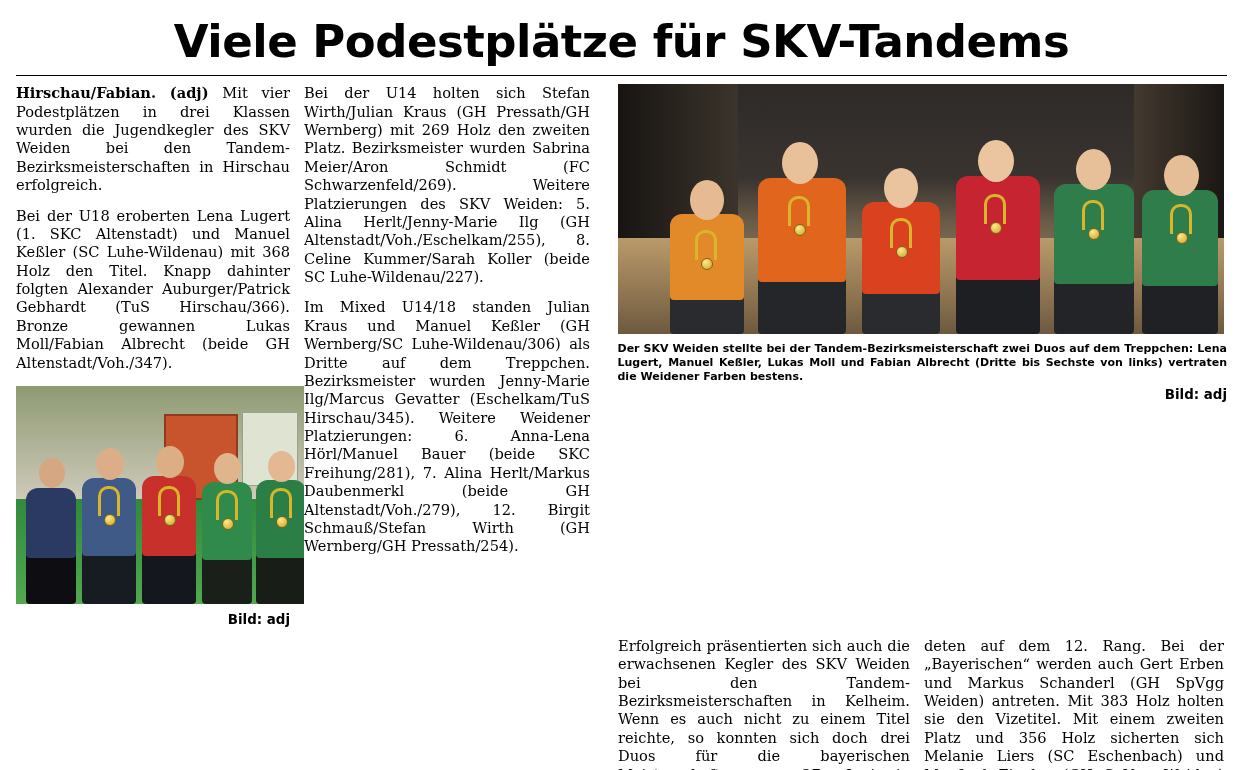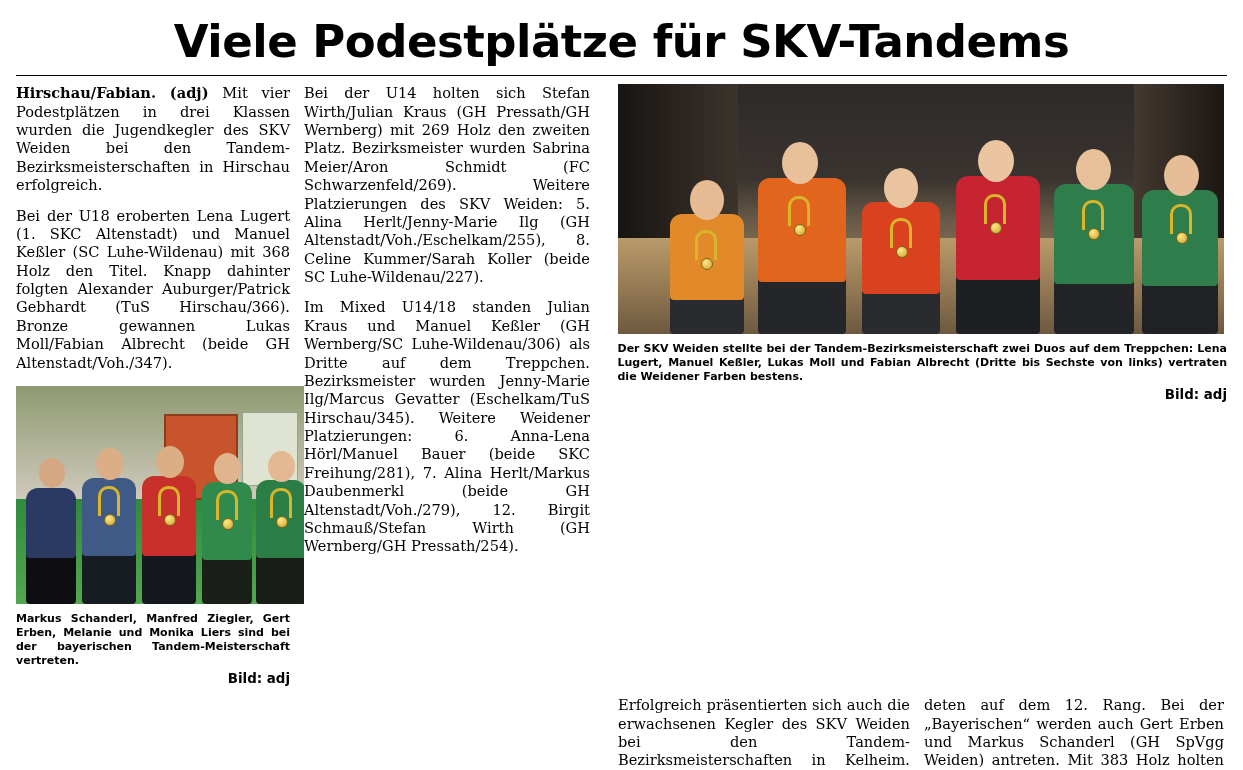--- a/index.html
+++ b/index.html
@@ -199,21 +199,20 @@
           </div>
           <div class="person" style="left:236px;width:58px;height:168px;">
             <div class="body" style="left:4px;bottom:0;width:50px;height:114px;background:#191d18;"></div>
             <div class="body" style="left:4px;bottom:46px;width:50px;height:78px;background:#2b7f46;"></div>
             <div class="head" style="left:16px;bottom:122px;width:27px;height:31px;background:#e3b893;"></div>
             <div class="ribbon" style="left:18px;bottom:86px;"></div>
             <div class="medal" style="left:24px;bottom:76px;"></div>
           </div>
         </div>
 
-        <div class="caption">Markus Schanderl, Manfred Ziegler, Gert Erben, Melanie und Monika Liers sind bei der bayerischen Tandem-Meisterschaft vertreten.</div>
         <div class="credit">Bild: adj</div>
       </div>
 
       <div class="col c2">
         <p>Bei der U14 holten sich Stefan Wirth/Julian Kraus (GH Pressath/GH Wernberg) mit 269 Holz den zweiten Platz. Bezirksmeister wurden Sabrina Meier/Aron Schmidt (FC Schwarzenfeld/269). Weitere Platzierungen des SKV Weiden: 5. Alina Herlt/Jenny-Marie Ilg (GH Altenstadt/Voh./Eschelkam/255), 8. Celine Kummer/Sarah Koller (beide SC Luhe-Wildenau/227).</p>
         <p>Im Mixed U14/18 standen Julian Kraus und Manuel Keßler (GH Wernberg/SC Luhe-Wildenau/306) als Dritte auf dem Treppchen. Bezirksmeister wurden Jenny-Marie Ilg/Marcus Gevatter (Eschelkam/TuS Hirschau/345). Weitere Weidener Platzierungen: 6. Anna-Lena Hörl/Manuel Bauer (beide SKC Freihung/281), 7. Alina Herlt/Markus Daubenmerkl (beide GH Altenstadt/Voh./279), 12. Birgit Schmauß/Stefan Wirth (GH Wernberg/GH Pressath/254).</p>
       </div>
 
     </div>
 

